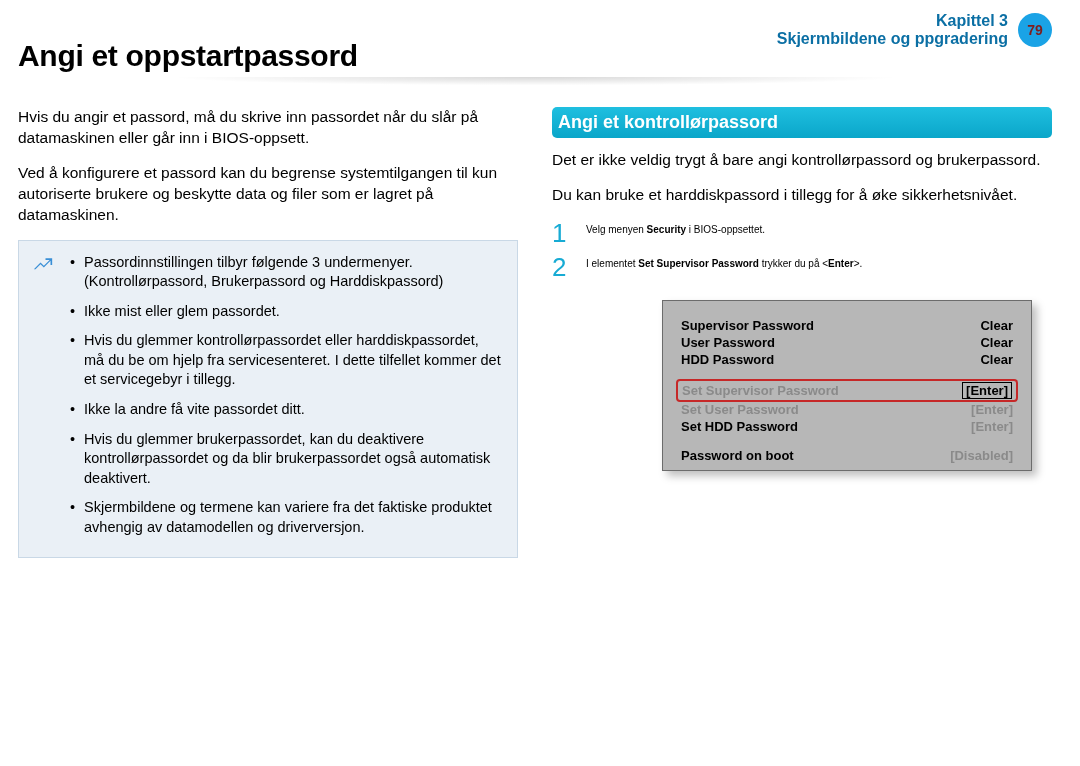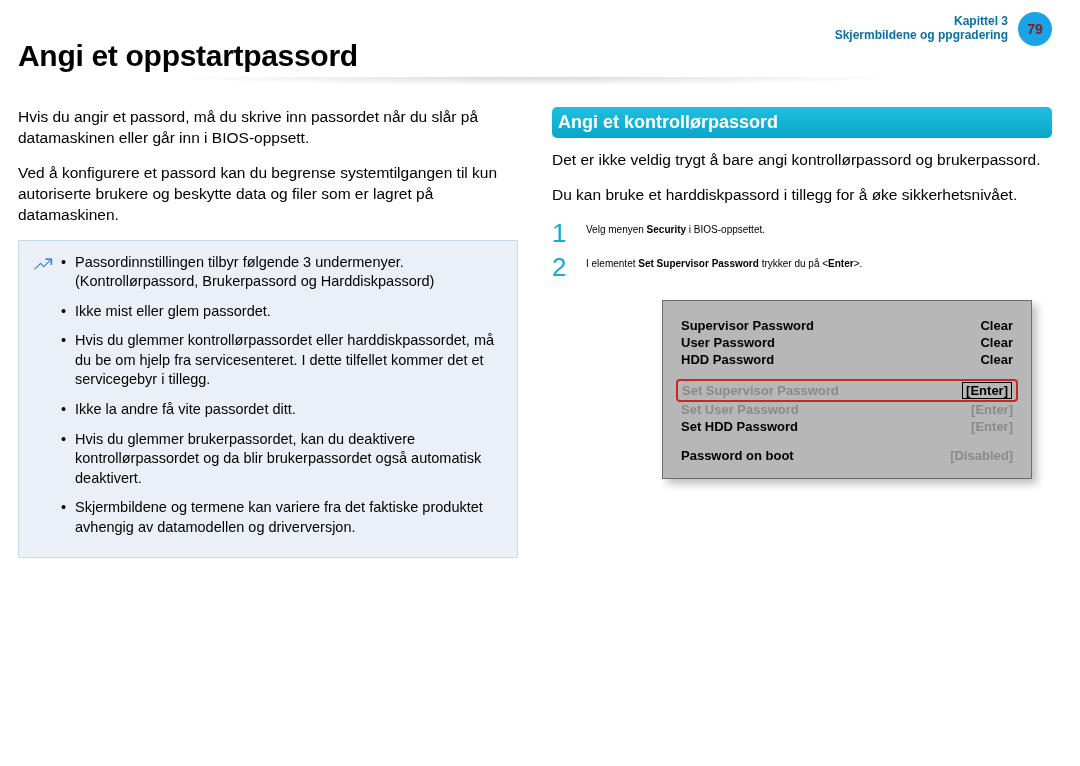--- a/index.html
+++ b/index.html
@@ -2,21 +2,21 @@
 <html><head>
 <meta charset="utf-8">
 <style>
   * { box-sizing: border-box; margin: 0; padding: 0; }
   html, body { width: 1080px; height: 766px; font-family: "Segoe UI", "Helvetica Neue", Arial, sans-serif; background: #fff; color: #000; }
   .page { width: 1080px; height: 766px; position: relative; padding: 12px 28px 0 18px; }
 
   .header-row { display: flex; justify-content: space-between; align-items: flex-start; }
   .page-title { font-size: 30px; font-weight: 700; letter-spacing: -.3px; margin-top: 27px; }
   .header-meta { display: flex; align-items: center; gap: 10px; }
-  .meta-text { color: #0b6fa4; font-size: 12px; font-weight: 700; text-align: right; line-height: 1.15; }
+  .meta-text { color: #0b6fa4; font-size: 16px; font-weight: 700; text-align: right; line-height: 1.15; }
   .page-number {
     width: 34px; height: 34px; border-radius: 50%; background: #1aa3e6;
     color: #7f1d1d; display: flex; align-items: center; justify-content: center;
     font-size: 14px; font-weight: 600;
   }
 
   .divider {
     height: 12px; width: 100%; margin-top: 4px; margin-bottom: 18px;
     background:
       radial-gradient(ellipse 50% 100% at center top, rgba(0,0,0,.25), rgba(0,0,0,0) 70%);
@@ -24,42 +24,42 @@
   }
 
   .columns { display: flex; gap: 34px; }
   .col { width: 50%; }
   .col p { font-size: 15.5px; line-height: 1.35; margin-bottom: 14px; }
 
   .note-box {
     border: 1px solid #c9d8e6; background: #eaf0f6; padding: 12px 14px 10px 14px;
     margin-top: 12px;
   }
-  .note-row { display: flex; gap: 8px; }
+  .note-row { display: flex; gap: 17px; }
   .note-icon { color: #2f8fd6; font-size: 18px; padding-top: 2px; }
   .note-list { font-size: 14.5px; line-height: 1.35; list-style: none; }
   .note-list li { position: relative; padding-left: 14px; margin-bottom: 10px; }
   .note-list li::before { content: "•"; position: absolute; left: 0; top: 0; }
 
   .section-heading {
     background: linear-gradient(#1fbfe0,#0aa6c9);
     color: #fff; font-size: 18px; font-weight: 700;
     padding: 5px 6px; border-radius: 5px; margin-bottom: 12px;
     width: 100%;
   }
 
   .steps { display: flex; flex-direction: column; gap: 8px; margin-top: 6px; }
   .step { display: flex; gap: 12px; align-items: flex-start; }
   .step-num { font-size: 26px; font-weight: 300; color: #17abd4; min-width: 22px; line-height: 1; }
   .step-text { font-size: 10px; line-height: 1.35; padding-top: 3px; }
   .step-text b { font-weight: 700; }
 
   .bios-panel {
     width: 370px; margin: 20px 4px 0 110px;
-    background: #b7b7b7; border: 1px solid #6c6c6c; padding: 16px 18px 14px 18px;
+    background: #b7b7b7; border: 1px solid #6c6c6c; padding: 16px 18px 6px 18px;
     font-family: "Arial Black", Arial, sans-serif; font-size: 13px;
     box-shadow: 5px 5px 8px rgba(0,0,0,.25);
   }
   .bios-row { display: flex; justify-content: space-between; padding: 1px 0; }
   .bios-label { font-weight: 900; color: #000; }
   .bios-val { font-weight: 900; color: #000; }
   .bios-muted { color: #8a8a8a; font-weight: 900; }
   .bios-sep { height: 12px; }
   .bios-highlight {
     border: 2px solid #c62828; border-radius: 4px; padding: 1px 4px;

